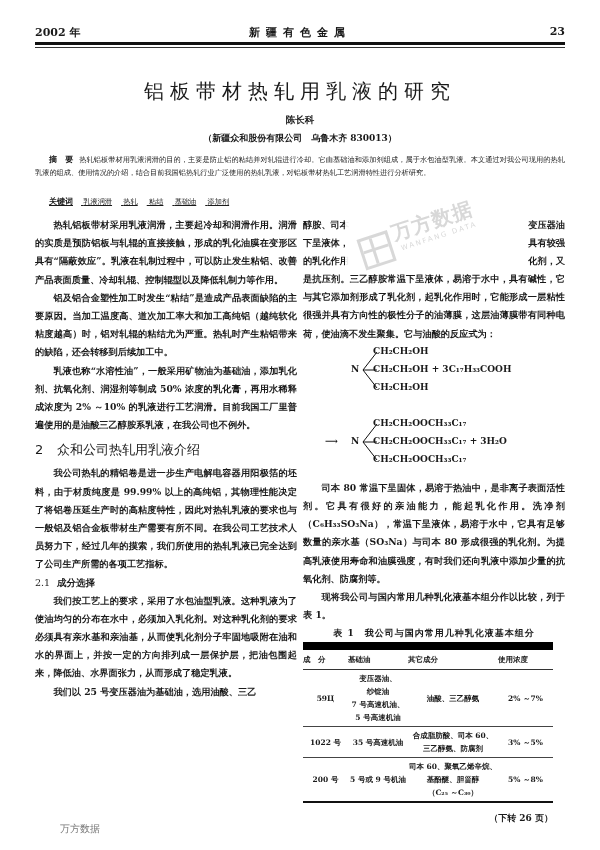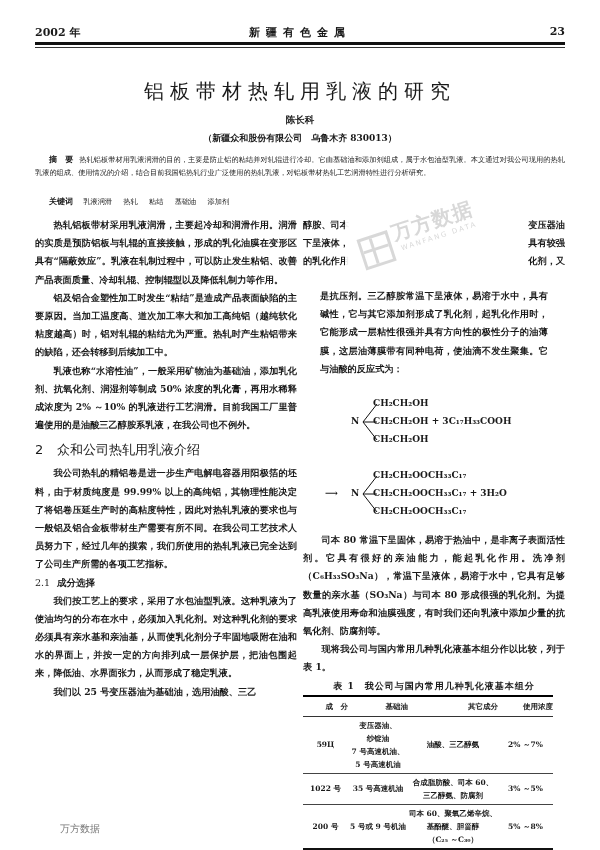--- a/index.html
+++ b/index.html
@@ -13,40 +13,40 @@
   #run-head .pg { position:absolute; right:0; top:3px; font-size:11px; font-weight:bold; }
   .rule-thick { left:35px; top:42px; width:530px; height:3px; background:#111; }
   .rule-thin { left:35px; top:47px; width:530px; height:1px; background:#333; }
   
   #title { left:0; top:78px; width:600px; text-align:center; font-size:20px; letter-spacing:6px; font-family:"DejaVu Sans","Liberation Sans",sans-serif; }
   #author { left:0; top:114px; width:600px; text-align:center; font-size:9.5px; font-weight:bold; }
   #affil { left:0; top:132px; width:600px; text-align:center; font-size:9px; font-weight:bold; }
   
   #abstract { left:35px; top:153px; width:530px; font-size:7.2px; line-height:13px; text-align:justify; }
   #abstract .lbl { font-weight:bold; margin-left:14px; margin-right:6px; font-size:8px; }
-  #keywords { left:35px; top:196px; width:530px; font-size:7.2px; }
+  #keywords { left:35px; top:196px; width:530px; font-size:7.2px;text-decoration:underline; }
   #keywords .lbl { font-weight:bold; margin-left:14px; margin-right:8px; font-size:8px; }
   #keywords span.kw { margin-right:9px; }
   
   .col { width:262px; font-size:9.2px; line-height:18.2px; text-align:justify; font-weight:bold; }
   #col-left { left:35px; top:216px; }
   #col-right { left:303px; top:216px; }
   .h1 { font-size:13px; font-weight:normal; font-family:"DejaVu Sans","Liberation Sans",sans-serif; margin:0 0 2px 0; line-height:24px; }
   .h1 .num { display:inline-block; width:22px; }
   .h2 { font-size:9.5px; font-weight:bold; line-height:18px; }
   .h2 .num { display:inline-block; width:22px; font-weight:normal; }
   p.para { margin:0; text-indent:2em; }
-  p.cont { margin:17px; }
+  p.cont { margin:0; }
   
   .formula { font-size:9px; line-height:17px; font-weight:bold; position:relative; height:136px; }
   .formula .row { position:absolute; white-space:nowrap; }
   
   #tbl-cap { text-align:center; font-size:9px; font-weight:bold; letter-spacing:1px; line-height:18px; margin-top:0px; }
   table.t1 { width:250px; border-collapse:collapse; font-size:7.5px; font-weight:bold; line-height:13px; }
-  table.t1 th { font-weight:bold; padding:3px 0; border-top:2px solid #000000; border-bottom:1px solid #333; text-align:right; }
+  table.t1 th { font-weight:bold; padding:3px 0; border-top:8px solid #000000; border-bottom:1px solid #333; text-align:left; }
   table.t1 td { text-align:center; padding:2px 0; vertical-align:middle; }
   table.t1 tr.r td { border-bottom:1px solid #444; }
   table.t1 tr.last td { border-bottom:2px solid #111; }
   #contd { text-align:right; font-size:9px; font-weight:bold; margin-top:6px; padding-right:12px; }
   
   #watermark { left:358px; top:198px; width:150px; height:70px; color:#c8c8c8; transform:rotate(-18deg); opacity:0.8; }
   #watermark .box { position:absolute; left:0; top:18px; width:26px; height:26px; border:3px solid #cfcfcf; }
   #watermark .box:before { content:""; position:absolute; left:9px; top:0; width:3px; height:26px; background:#cfcfcf; }
   #watermark .box:after { content:""; position:absolute; left:0; top:10px; width:26px; height:3px; background:#cfcfcf; }
   #watermark .cn { position:absolute; left:36px; top:10px; font-size:20px; font-weight:bold; font-family:"DejaVu Sans","Liberation Sans",sans-serif; color:#cfcfcf; letter-spacing:1px; }

